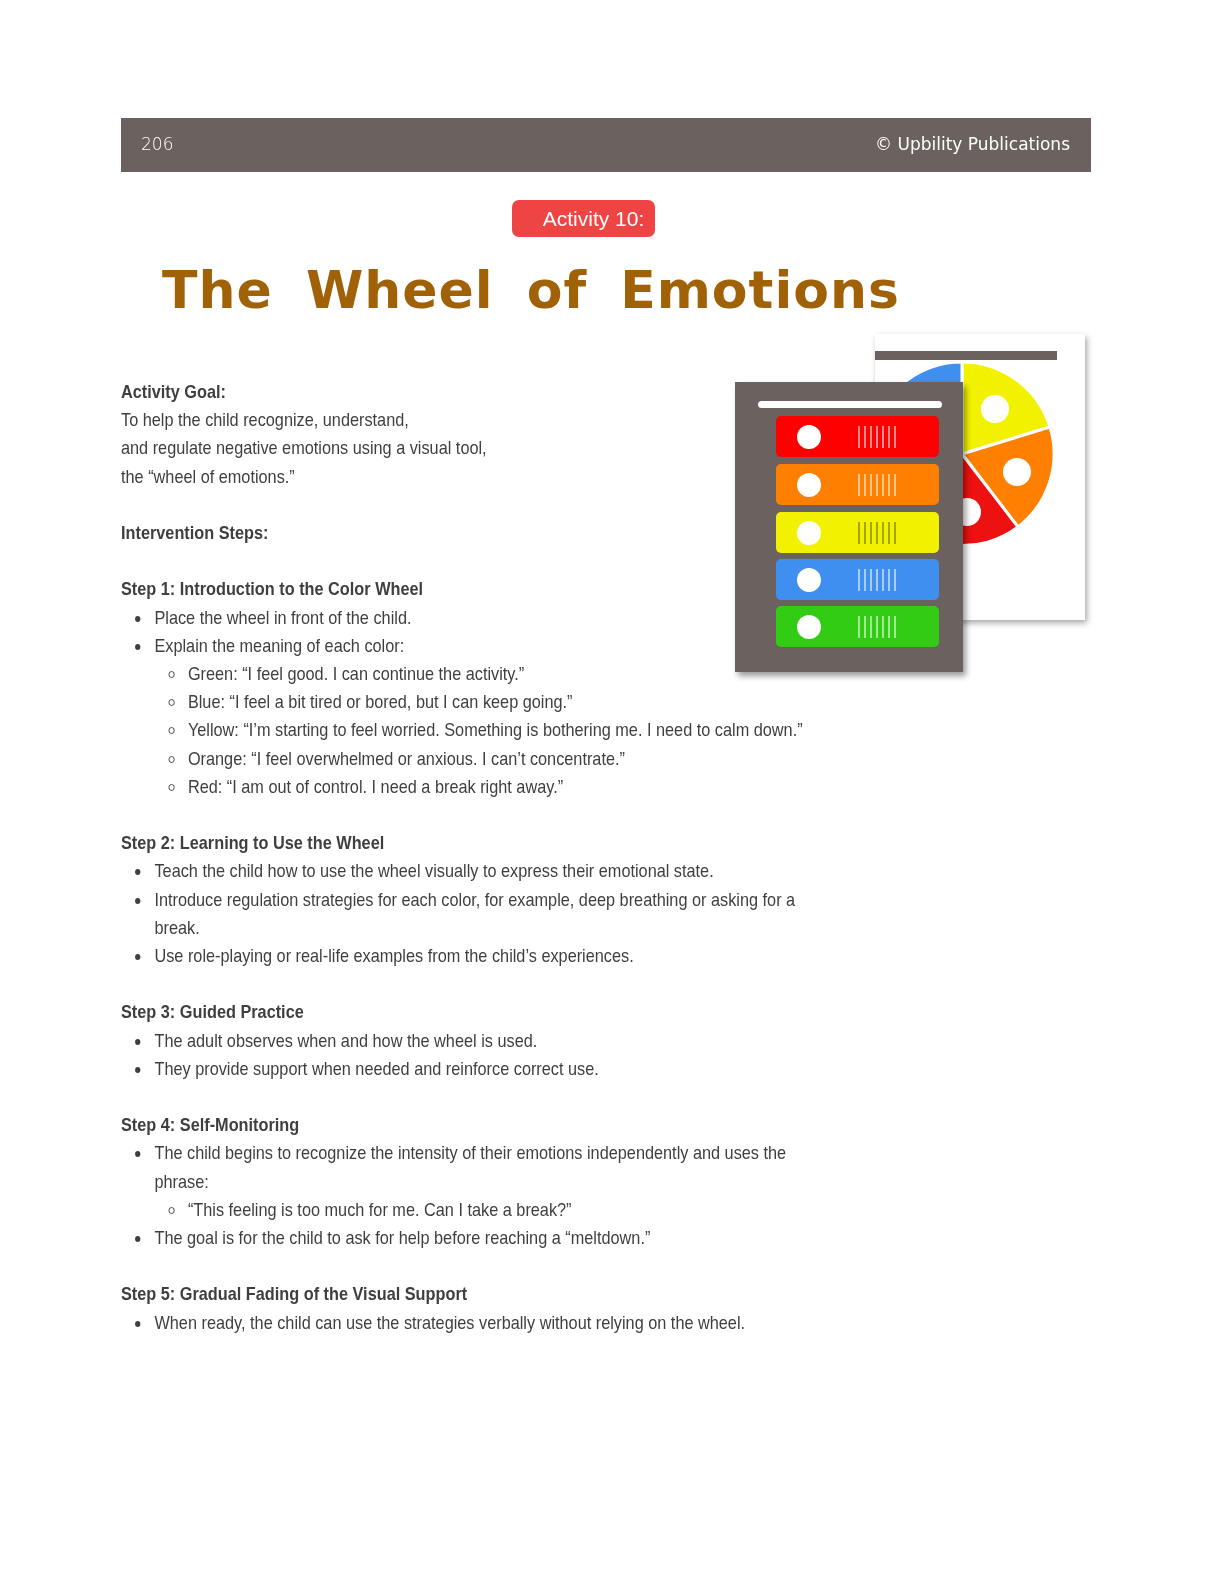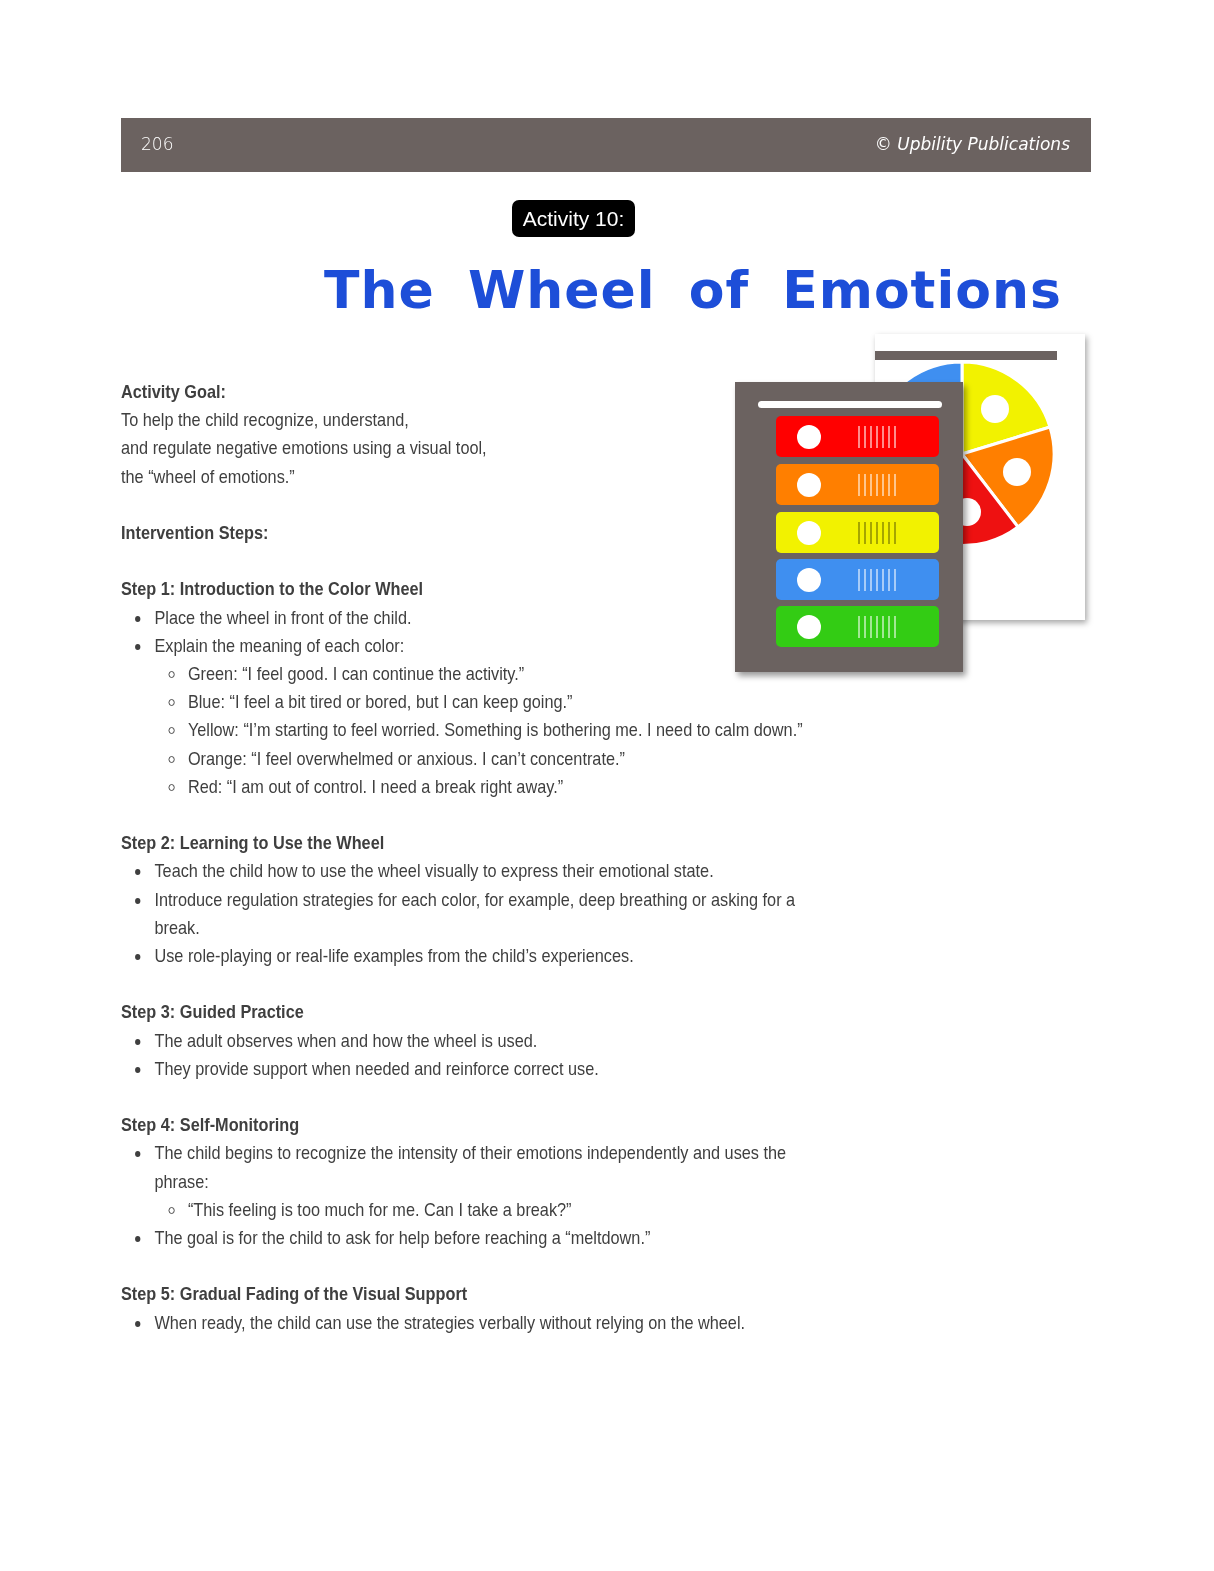--- a/index.html
+++ b/index.html
@@ -3,27 +3,27 @@
 <meta charset="utf-8">
 <style>
   html, body { margin:0; padding:0; background:#ffffff; }
   body { width:1214px; height:1571px; position:relative; overflow:hidden;
          font-family:"Liberation Sans", sans-serif; color:#3d3d3d; }
   .header-bar { position:absolute; left:121px; top:118px; width:970px; height:54px;
                 background:#6b6260; color:#ffffff; }
   .header-bar .page-num { position:absolute; left:20px; top:16px; font-size:17px;
                 font-family:"DejaVu Sans", sans-serif; font-weight:300;text-align:right; }
   .header-bar .copyright { position:absolute; right:21px; top:16px; font-size:17px;
-                font-style:italic; font-family:"DejaVu Sans", sans-serif; }
+                font-family:"DejaVu Sans", sans-serif; }
   .activity-badge { position:absolute; left:512px; top:200px; width:123px; height:37px;
-                background:#000000; color:#fff; border-radius:7px; font-size:21px;
-                text-align:center; line-height:37px; font-family:"Liberation Sans Narrow","Liberation Sans", sans-serif; }
-  .page-title { position:absolute; left:0; width:1062px; top:260px; text-align:right;
+                background:#ef4444; color:#fff; border-radius:7px; font-size:21px;
+                text-align:center; line-height:37px; font-family:"Liberation Sans Narrow","Liberation Sans", sans-serif;padding-left:20px; }
+  .page-title { position:absolute; left:0; width:1062px; top:260px; text-align:center;
                 font-family:"DejaVu Sans", sans-serif; font-weight:bold; font-size:52px;
-                color:#1d4ed8; word-spacing:14px; letter-spacing:1px; }
+                color:#a16207; word-spacing:14px; letter-spacing:1px; }
   .content { position:absolute; left:121px; top:378px; width:800px;
              font-size:18.5px; line-height:28.2px; color:#3f3f3f;
              transform:scaleX(0.88); transform-origin:left top; }
   .content .h { font-weight:bold; }
   .content p { margin:0; }
   .content .gap { height:28.2px; }
   ul { margin:0; padding:0; list-style:none; }
   ul.l1 > li { position:relative; padding-left:38px; }
   ul.l1 > li::before { content:""; position:absolute; left:16px; top:12px; width:6px; height:6px;
                        border-radius:50%; background:#3f3f3f; }

